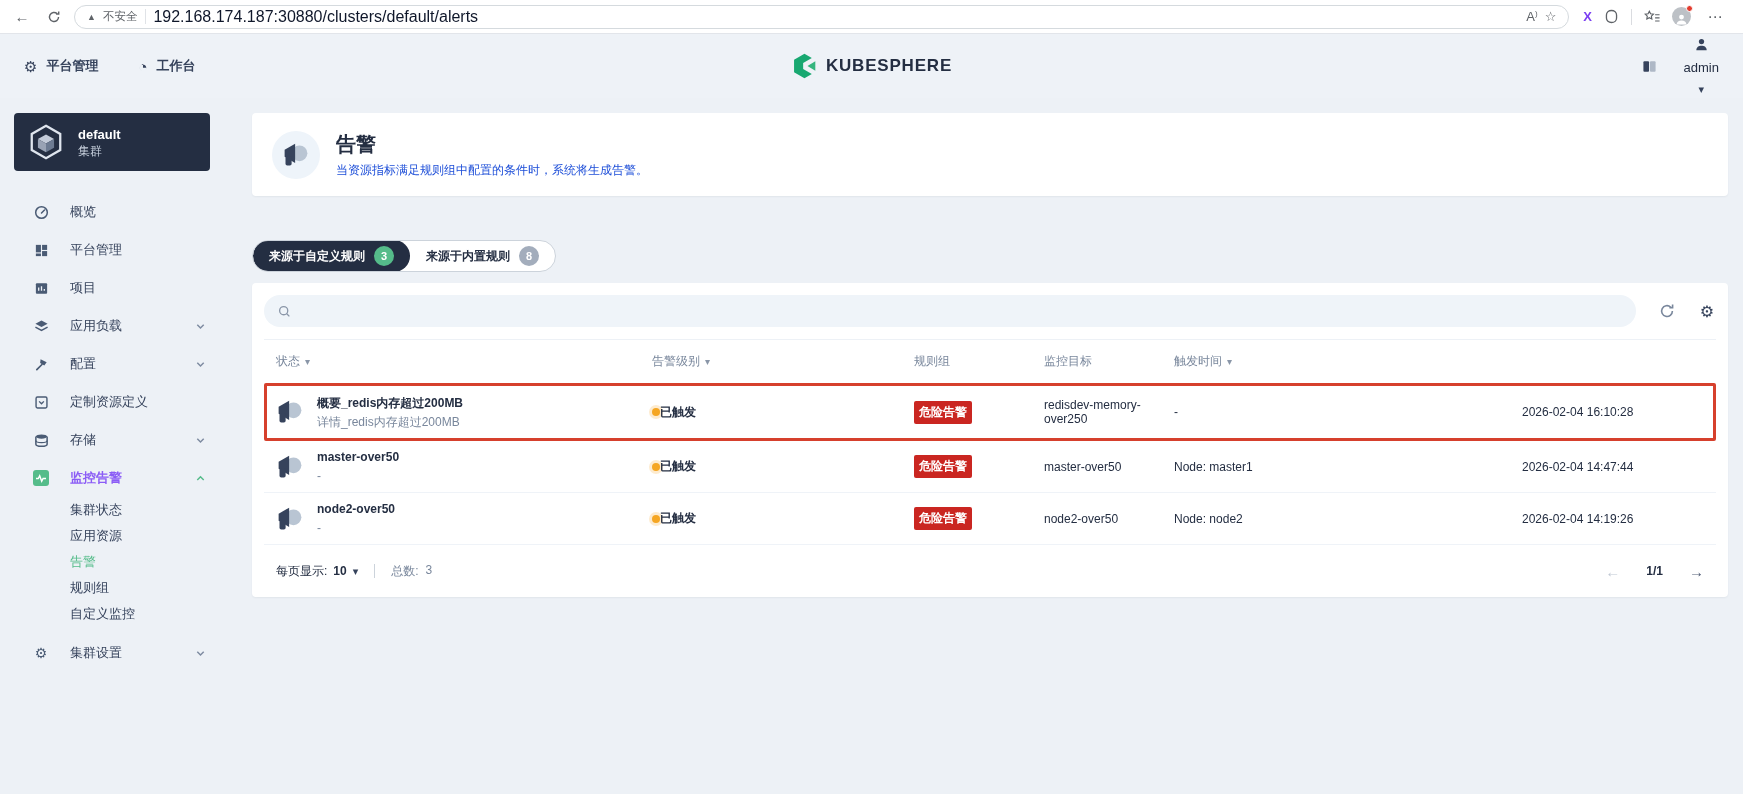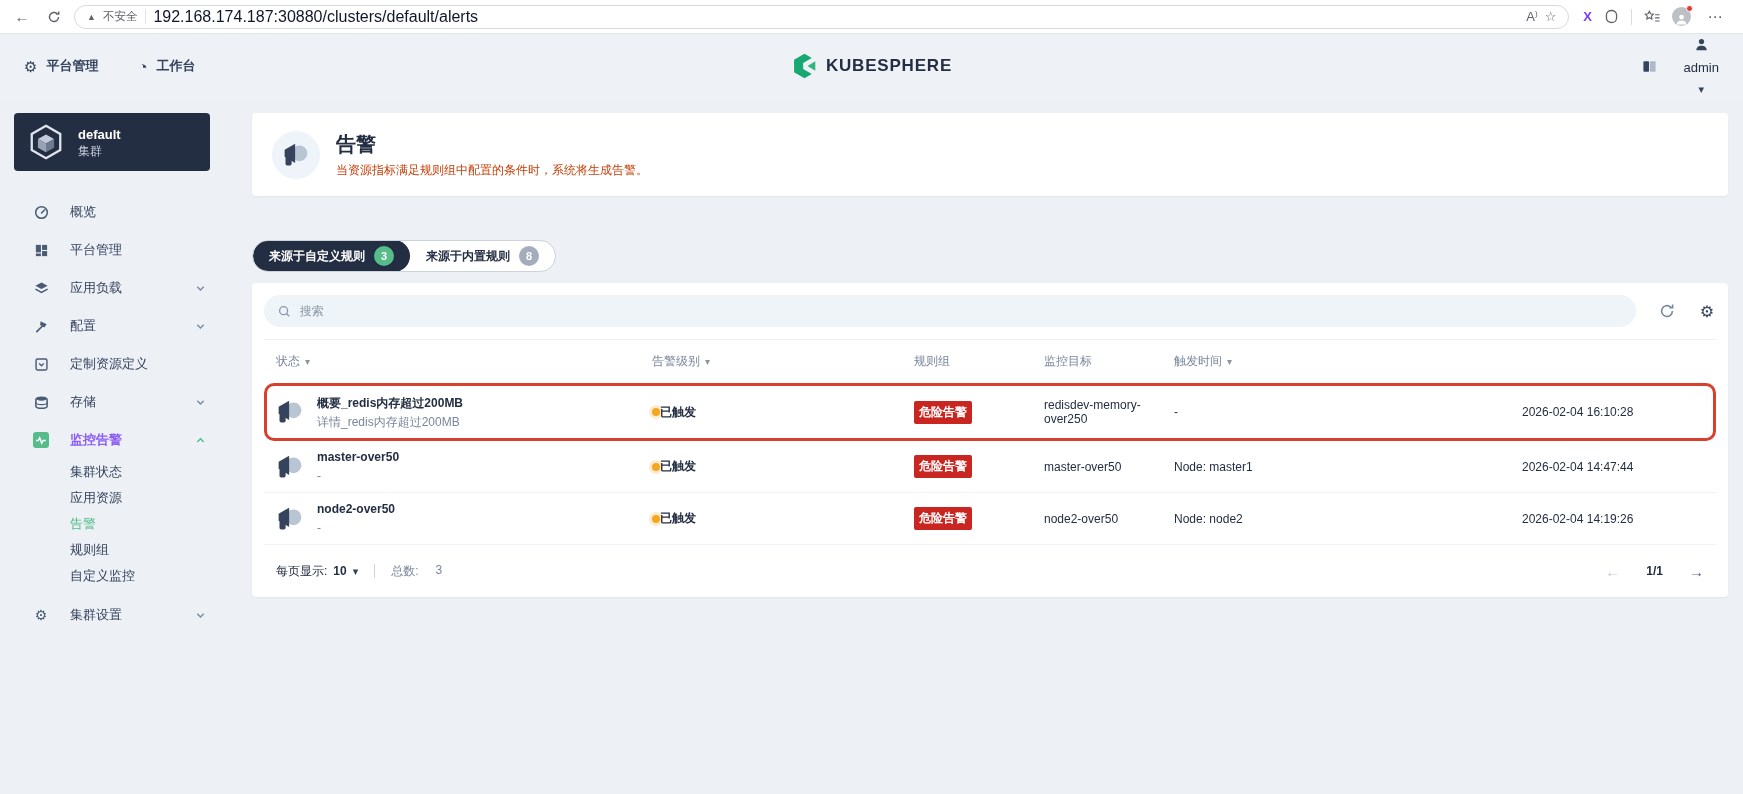--- a/index.html
+++ b/index.html
@@ -44,21 +44,21 @@
   .side-item.active .chev{color:#55bc8a;}
   .sub-item{height:26px;display:flex;align-items:center;padding-left:70px;font-size:13px;color:#36435c;cursor:pointer;}
   .sub-item.active{color:#55bc8a;}
   .chev svg{display:block;}
   
   .main{flex:1;padding:15px 15px 0 24px;min-width:0;}
   .card{background:#fff;border-radius:4px;box-shadow:0 1px 2px rgba(36,46,66,.06);}
   .banner{height:83px;display:flex;align-items:center;padding:0 20px;gap:16px;margin-bottom:44px;}
   .banner-icon{width:48px;height:48px;border-radius:50%;background:#eef4fa;display:flex;align-items:center;justify-content:center;flex:0 0 48px;}
   .page-title{font-size:20px;font-weight:bold;color:#242e42;line-height:26px;}
-  .page-desc{font-size:12px;color:#c2410c;margin-top:5px;}
+  .page-desc{font-size:12px;color:#1d4ed8;margin-top:5px;}
   .tabs{display:inline-flex;align-items:center;background:#fff;border:1px solid #ccd3db;border-radius:17px;height:32px;margin-bottom:11px;overflow:hidden;}
   .tab{height:32px;display:flex;align-items:center;gap:9px;padding:0 16px;font-size:12px;font-weight:bold;color:#242e42;border-radius:16px;cursor:pointer;}
   .tab.active{background:#242e42;color:#fff;}
   .badge{min-width:20px;height:20px;border-radius:10px;padding:0 5px;display:flex;align-items:center;justify-content:center;font-size:11px;color:#fff;font-weight:bold;}
   .badge.green{background:#55bc8a;}
   .badge.gray{background:#a3adbc;}
   .question{height:37px;display:flex;align-items:center;padding:0 17px;gap:12px;margin-bottom:13px;}
   .q-chev{color:#242e42;display:flex;}
   .q-text{font-size:12px;font-weight:bold;color:#242e42;}
   .q-close{margin-left:auto;font-size:17px;color:#36435c;cursor:pointer;line-height:1;}
@@ -67,33 +67,33 @@
   .toolbar{display:flex;align-items:center;gap:22px;padding-bottom:12px;border-bottom:1px solid #edf1f6;}
   .search{flex:1;height:32px;background:#eff4f9;border-radius:16px;display:flex;align-items:center;padding:0 14px;gap:9px;}
   .search input{border:0;outline:0;background:transparent;font-size:12px;color:#242e42;width:100%;font-family:inherit;}
   .search input::placeholder{color:#8a96a8;}
   .tool-ico{width:18px;height:18px;display:flex;align-items:center;justify-content:center;cursor:pointer;flex:0 0 auto;}
   .grid{display:grid;grid-template-columns:376px 262px 130px 130px 348px 1fr;align-items:center;}
   .thead{height:43px;color:#79879c;font-size:12px;padding:0 12px;}
   .th{display:flex;align-items:center;gap:5px;}
   .sort-caret{font-size:10px;color:#8a96a8;}
   .t-row{height:52px;padding:0 12px;border-bottom:1px solid #eff3f8;background:#fff;cursor:pointer;}
-  .t-row.hl{height:58px;border:3px solid #d6402d;border-radius:10px;padding:0 9px;}
+  .t-row.hl{height:58px;border:3px solid #d6402d;border-radius:2px;padding:0 9px;}
   .msg-cell{display:flex;align-items:center;gap:13px;min-width:0;}
   .msg-title{font-size:12px;font-weight:bold;color:#242e42;line-height:16px;}
   .msg-sub{font-size:12px;color:#79879c;line-height:16px;margin-top:3px;}
   .status-cell{display:flex;align-items:center;gap:0;font-weight:bold;color:#242e42;}
   .status-dot{width:8px;height:8px;border-radius:50%;background:#f5a623;box-shadow:0 0 0 3px rgba(245,166,35,.22);}
   .level-badge{display:inline-block;background:#ca2621;color:#fff;font-size:12px;font-weight:bold;padding:3px 5px;border-radius:2px;}
   .cell{color:#242e42;font-size:12px;}
   .tfoot{height:52px;display:flex;align-items:center;padding:0 12px;color:#36435c;}
   .pp{display:flex;align-items:center;gap:6px;font-size:12px;color:#242e42;}
   .pp b{font-weight:bold;}
   .f-div{width:1px;height:14px;background:#ccd3db;margin:0 16px;}
-  .total{color:#79879c;font-size:12px;display:flex;gap:17px;}
+  .total{color:#79879c;font-size:12px;display:flex;gap:7px;}
   .pager{margin-left:auto;display:flex;align-items:center;gap:26px;}
   .pg-arrow{font-size:15px;cursor:pointer;}
   .pg-prev{color:#c1c9d4;}
   .pg-next{color:#525e76;}
   .pg-ind{font-size:12px;font-weight:bold;color:#242e42;}
   svg{display:block;}
 </style>
 </head>
 <body>
 
@@ -203,20 +203,29 @@
             <rect x="8.6" y="2" width="5.4" height="5.4"></rect>
             <rect x="2" y="11.2" width="5.4" height="2.8"></rect>
             <rect x="8.6" y="8.6" width="5.4" height="5.4"></rect>
           </svg>
         </span>
       <span>平台管理</span>
     </div>
     <div class="side-item">
       <span class="sicon">
           <svg width="15" height="15" viewBox="0 0 16 16">
+            <rect x="2" y="2.5" width="12" height="11" rx="1" fill="currentColor"></rect>
+            <path d="M5 10.5V7M8 10.5V5.5M11 10.5V8.5" stroke="#eef2f7" stroke-width="1.4"></path>
+          </svg>
+        </span>
+      <span>项目</span>
+    </div>
+    <div class="side-item">
+      <span class="sicon">
+          <svg width="15" height="15" viewBox="0 0 16 16">
             <path d="M8 1.5 L14.5 5 L8 8.5 L1.5 5 Z" fill="currentColor"></path>
             <path d="M1.5 8.6 L8 12.1 L14.5 8.6" fill="none" stroke="currentColor" stroke-width="1.5"></path>
           </svg>
         </span>
       <span>应用负载</span>
       <span class="chev">
           <svg width="11" height="11" viewBox="0 0 12 12" fill="none" stroke="currentColor" stroke-width="1.6">
             <path d="M2.5 4.2 L6 7.7 L9.5 4.2"></path>
           </svg>
         </span>
@@ -330,21 +339,20 @@
     
 
     
     <div class="card table-card">
       <div class="toolbar">
         <div class="search">
           <svg width="13" height="13" viewBox="0 0 16 16" fill="none" stroke="#8a96a8" stroke-width="1.6">
               <circle cx="7" cy="7" r="5"></circle>
               <path d="M10.8 10.8 L14 14"></path>
             </svg>
-          <input type="text" placeholder="搜索" style="">
         </div>
         <span class="tool-ico">
           <svg width="16" height="16" viewBox="0 0 16 16" fill="none" stroke="#79879c" stroke-width="1.6">
               <path d="M13.4 8a5.4 5.4 0 1 1-1.8-4"></path>
               <path d="M13.6 1.4v3.2h-3.2"></path>
             </svg>
         </span>
         <span class="tool-ico" style="font-size:16px;color:#36435c;">⚙</span>
       </div>
 

